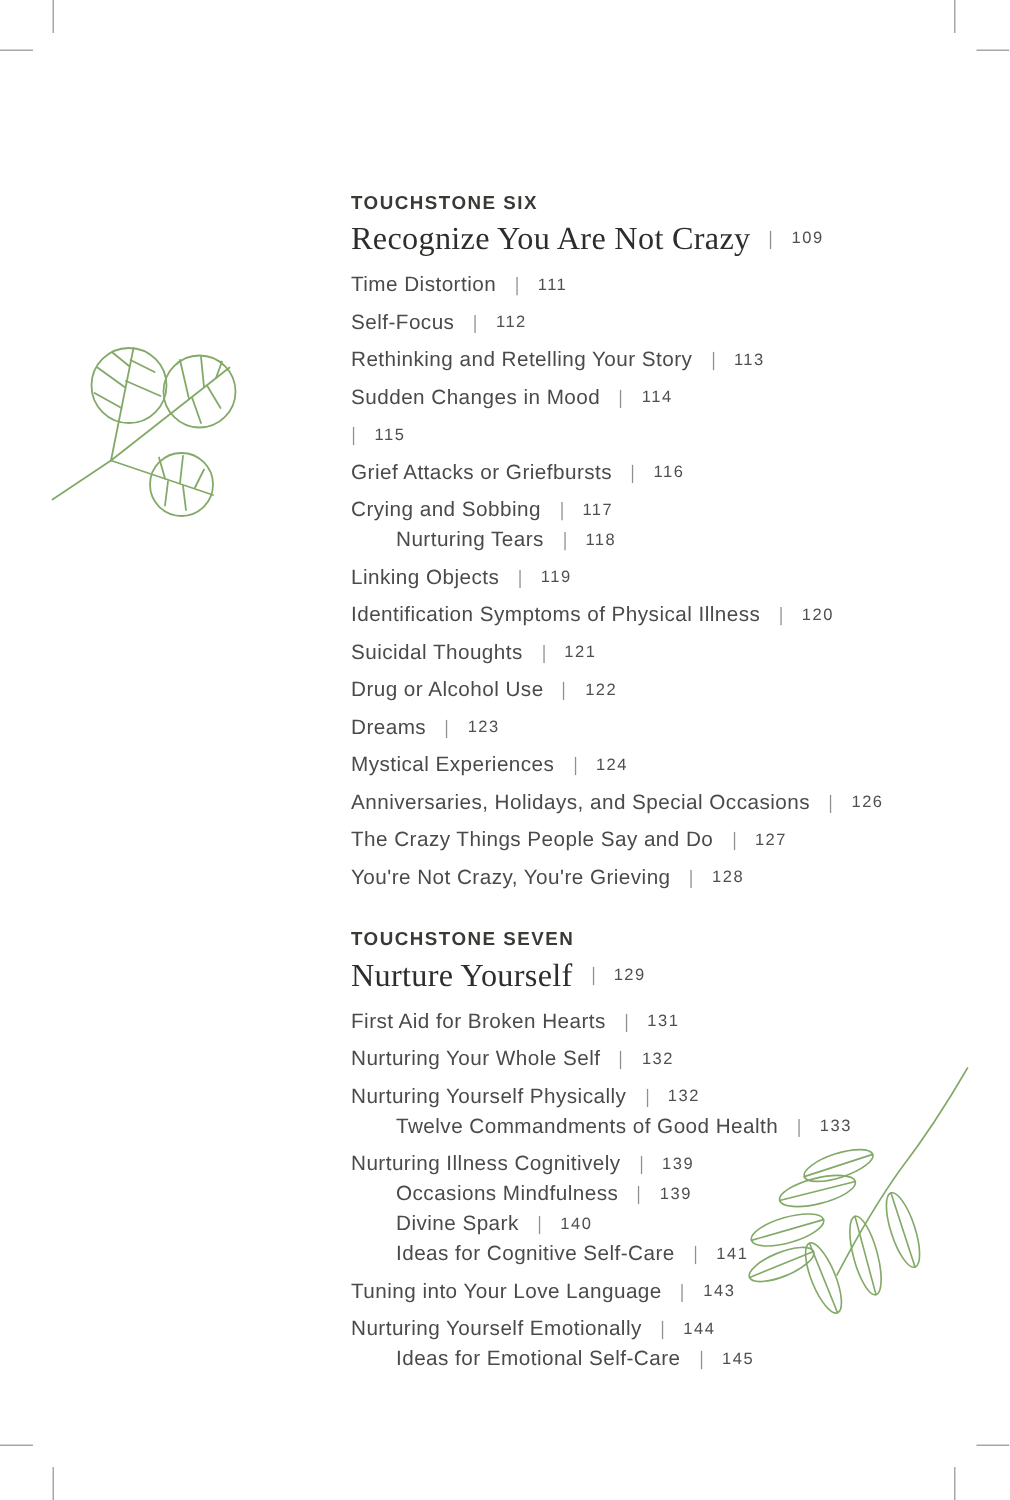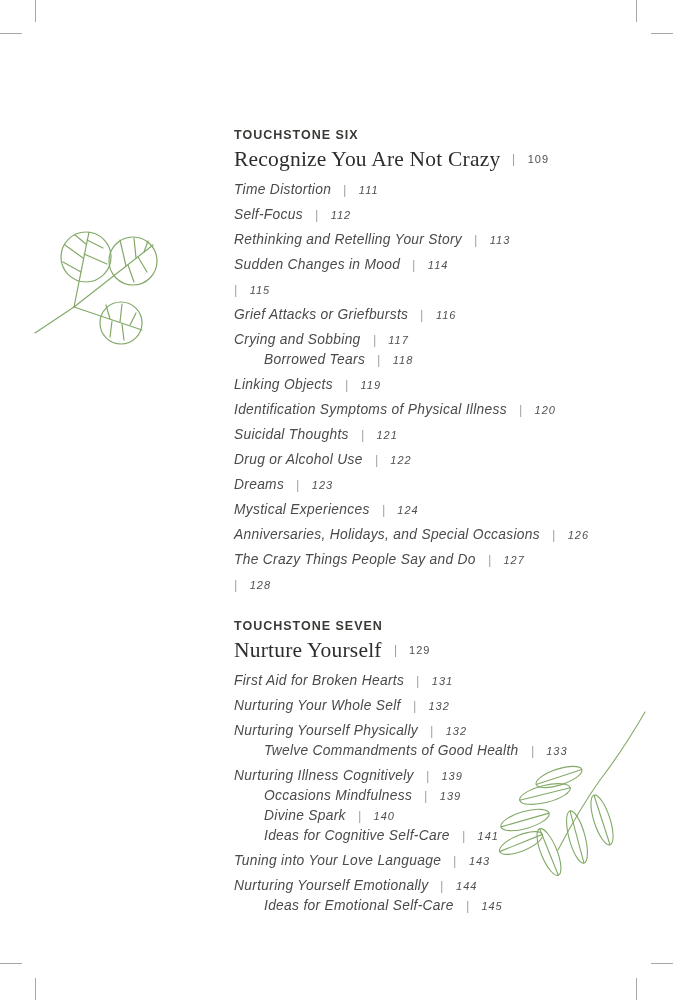--- a/index.html
+++ b/index.html
@@ -48,21 +48,21 @@
   .title{
     font-family:"Liberation Serif",serif;
     font-size:21.5px;color:var(--title-text);letter-spacing:0.2px;
   }
   .sep{color:var(--sep-text);font-size:13px;transform:scaleX(.8);}
   .pagenum{font-size:11px;color:#4f4f4f;letter-spacing:1px;}
   .entries{margin-top:1px;}
   .entry{
     display:flex;align-items:center;gap:12px;
     margin-top:11px;font-size:13.8px;line-height:14px;
-    letter-spacing:0.3px;color:var(--body-text);font-style:italic;
+    letter-spacing:0.3px;color:var(--body-text);
   }
   .entry.sub{margin-top:6px;padding-left:30px;}
 </style>
 </head>
 <body style="background: rgb(255, 255, 255);">
 
 <div class="crop cm-tl-v"></div>
 <div class="crop cm-tl-h"></div>
 <div class="crop cm-tr-v"></div>
 <div class="crop cm-tr-h"></div>
@@ -166,21 +166,21 @@
     <span class="entry-label">Grief Attacks or Griefbursts</span>
     <span class="sep">|</span>
     <span class="pagenum">116</span>
   </div>
         <div class="entry">
     <span class="entry-label">Crying and Sobbing</span>
     <span class="sep">|</span>
     <span class="pagenum">117</span>
   </div>
         <div class="entry sub">
-    <span class="entry-label">Borrowed Tears</span>
+    <span class="entry-label">Nurturing Tears</span>
     <span class="sep">|</span>
     <span class="pagenum">118</span>
   </div>
         <div class="entry">
     <span class="entry-label">Linking Objects</span>
     <span class="sep">|</span>
     <span class="pagenum">119</span>
   </div>
         <div class="entry">
     <span class="entry-label">Identification Symptoms of Physical Illness</span>
@@ -211,20 +211,21 @@
     <span class="entry-label">Anniversaries, Holidays, and Special Occasions</span>
     <span class="sep">|</span>
     <span class="pagenum">126</span>
   </div>
         <div class="entry">
     <span class="entry-label">The Crazy Things People Say and Do</span>
     <span class="sep">|</span>
     <span class="pagenum">127</span>
   </div>
         <div class="entry">
+    <span class="entry-label">You're Not Crazy, You're Grieving</span>
     <span class="sep">|</span>
     <span class="pagenum">128</span>
   </div>
       </div>
   </section>
 
   <section class="toc-section">
     <div class="eyebrow">TOUCHSTONE SEVEN</div>
     <div class="title-row">
       <span class="title">Nurture Yourself</span>

